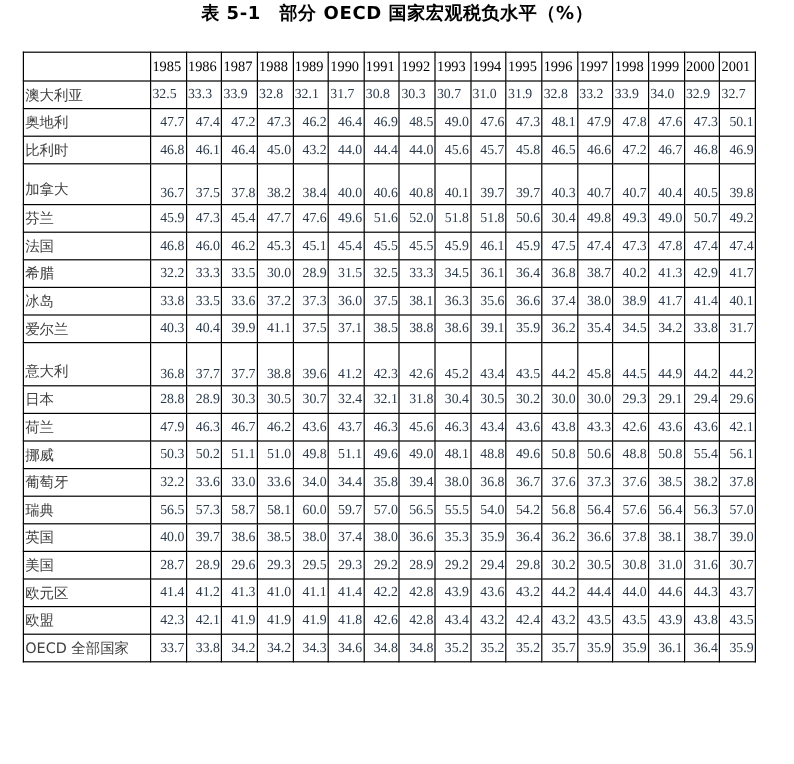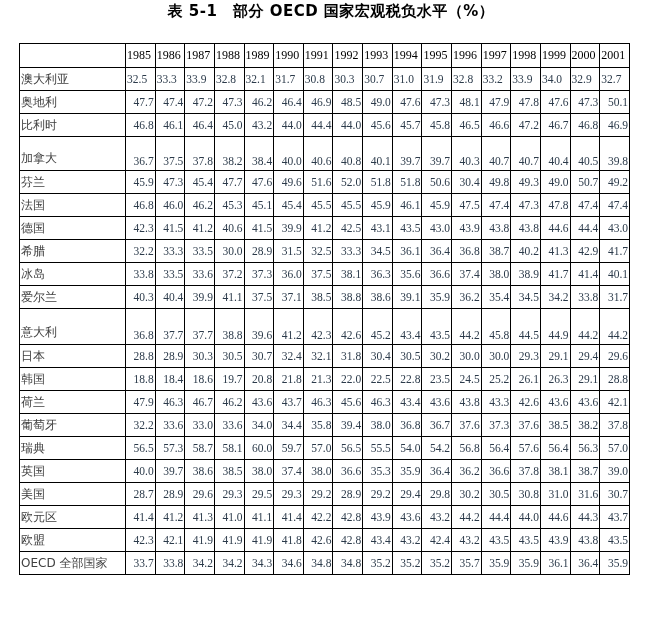--- a/index.html
+++ b/index.html
@@ -166,40 +166,20 @@
         <td class="v">46.1</td>
         <td class="v">45.9</td>
         <td class="v">47.5</td>
         <td class="v">47.4</td>
         <td class="v">47.3</td>
         <td class="v">47.8</td>
         <td class="v">47.4</td>
         <td class="v">47.4</td>
       </tr>
       <tr>
-        <td class="name">德国</td>
-        <td class="v">42.3</td>
-        <td class="v">41.5</td>
-        <td class="v">41.2</td>
-        <td class="v">40.6</td>
-        <td class="v">41.5</td>
-        <td class="v">39.9</td>
-        <td class="v">41.2</td>
-        <td class="v">42.5</td>
-        <td class="v">43.1</td>
-        <td class="v">43.5</td>
-        <td class="v">43.0</td>
-        <td class="v">43.9</td>
-        <td class="v">43.8</td>
-        <td class="v">43.8</td>
-        <td class="v">44.6</td>
-        <td class="v">44.4</td>
-        <td class="v">43.0</td>
-      </tr>
-      <tr>
         <td class="name">希腊</td>
         <td class="v">32.2</td>
         <td class="v">33.3</td>
         <td class="v">33.5</td>
         <td class="v">30.0</td>
         <td class="v">28.9</td>
         <td class="v">31.5</td>
         <td class="v">32.5</td>
         <td class="v">33.3</td>
         <td class="v">34.5</td>
@@ -286,60 +266,60 @@
         <td class="v">30.5</td>
         <td class="v">30.2</td>
         <td class="v">30.0</td>
         <td class="v">30.0</td>
         <td class="v">29.3</td>
         <td class="v">29.1</td>
         <td class="v">29.4</td>
         <td class="v">29.6</td>
       </tr>
       <tr>
-        <td class="name">韩国</td>
-        <td class="v">18.8</td>
-        <td class="v">18.4</td>
-        <td class="v">18.6</td>
-        <td class="v">19.7</td>
-        <td class="v">20.8</td>
-        <td class="v">21.8</td>
-        <td class="v">21.3</td>
-        <td class="v">22.0</td>
-        <td class="v">22.5</td>
-        <td class="v">22.8</td>
-        <td class="v">23.5</td>
-        <td class="v">24.5</td>
-        <td class="v">25.2</td>
-        <td class="v">26.1</td>
-        <td class="v">26.3</td>
-        <td class="v">29.1</td>
-        <td class="v">28.8</td>
-      </tr>
-      <tr>
         <td class="name">荷兰</td>
         <td class="v">47.9</td>
         <td class="v">46.3</td>
         <td class="v">46.7</td>
         <td class="v">46.2</td>
         <td class="v">43.6</td>
         <td class="v">43.7</td>
         <td class="v">46.3</td>
         <td class="v">45.6</td>
         <td class="v">46.3</td>
         <td class="v">43.4</td>
         <td class="v">43.6</td>
         <td class="v">43.8</td>
         <td class="v">43.3</td>
         <td class="v">42.6</td>
         <td class="v">43.6</td>
         <td class="v">43.6</td>
         <td class="v">42.1</td>
       </tr>
       <tr>
+        <td class="name">挪威</td>
+        <td class="v">50.3</td>
+        <td class="v">50.2</td>
+        <td class="v">51.1</td>
+        <td class="v">51.0</td>
+        <td class="v">49.8</td>
+        <td class="v">51.1</td>
+        <td class="v">49.6</td>
+        <td class="v">49.0</td>
+        <td class="v">48.1</td>
+        <td class="v">48.8</td>
+        <td class="v">49.6</td>
+        <td class="v">50.8</td>
+        <td class="v">50.6</td>
+        <td class="v">48.8</td>
+        <td class="v">50.8</td>
+        <td class="v">55.4</td>
+        <td class="v">56.1</td>
+      </tr>
+      <tr>
         <td class="name">葡萄牙</td>
         <td class="v">32.2</td>
         <td class="v">33.6</td>
         <td class="v">33.0</td>
         <td class="v">33.6</td>
         <td class="v">34.0</td>
         <td class="v">34.4</td>
         <td class="v">35.8</td>
         <td class="v">39.4</td>
         <td class="v">38.0</td>

